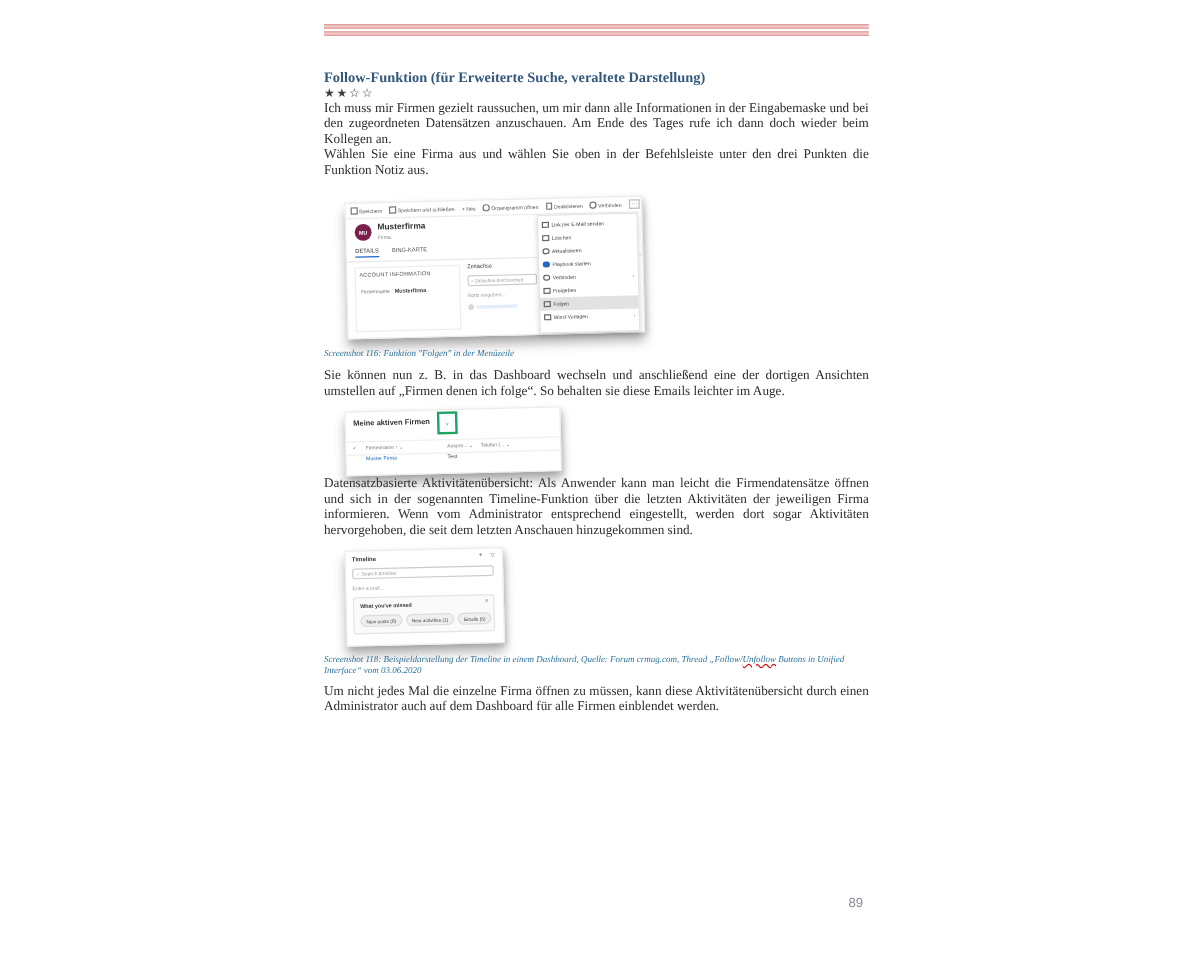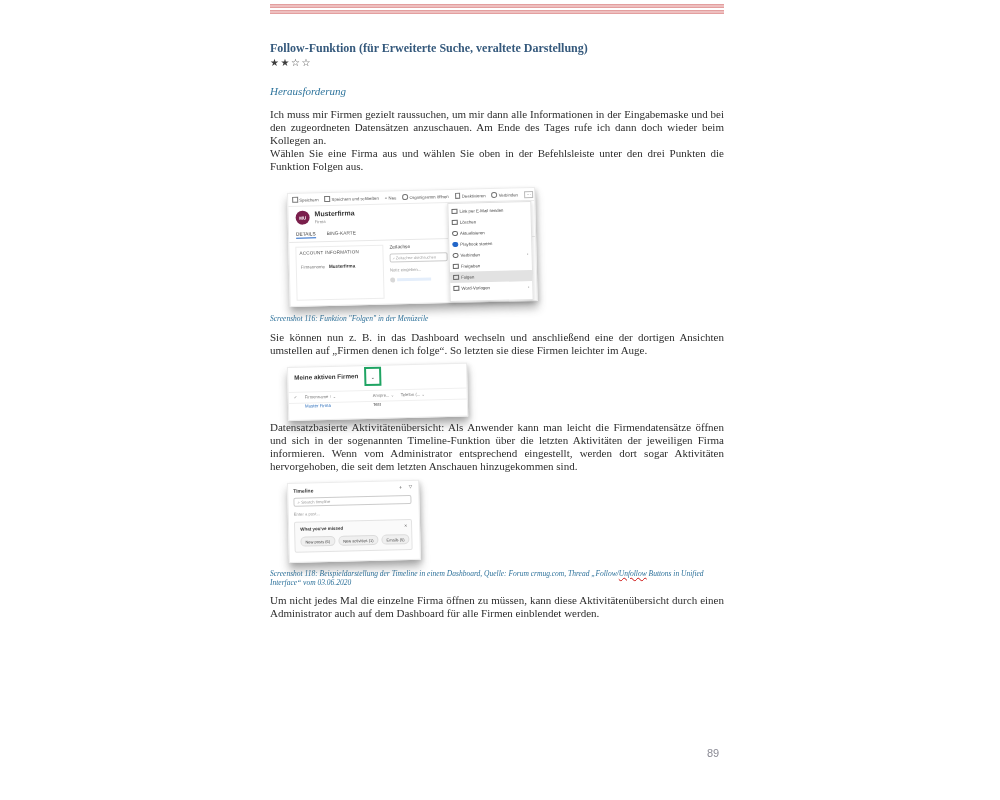--- a/index.html
+++ b/index.html
@@ -1,18 +1,18 @@
 <!DOCTYPE html>
 <html><head>
 <meta charset="utf-8">
 <style>
   html,body{margin:0;padding:0;background:#ffffff;}
   .page{position:relative;width:1000px;height:800px;background:#ffffff;overflow:hidden;
         font-family:"Liberation Serif","DejaVu Serif",serif;color:#2e2e2e;}
-  .content{position:absolute;left:270px;top:0;width:454px;}
+  .content{position:absolute;left:270px;top:16px;width:454px;}
 
   .rule{height:4px;background:linear-gradient(#dd8f8f,#f4cfcf 50%,#dd8f8f);}
   .rule.first{margin-top:4px;}
   .rule.second{margin-top:2px;}
 
   .title{margin:27px 0 0;font-size:12px;font-weight:bold;color:#35597c;}
   .stars{margin-top:1px;font-size:10px;letter-spacing:1.5px;color:#3d3d3d;
          font-family:"DejaVu Sans",sans-serif;}
 
   p.body{margin:0;font-size:11px;line-height:13px;text-align:justify;color:#2d2d2d;}
@@ -118,24 +118,23 @@
 <div class="page">
   <div class="content">
 
     <div class="rule first"></div>
     <div class="rule second"></div>
 
     <h1 class="title">Follow-Funktion (für Erweiterte Suche, veraltete Darstellung)</h1>
     <div class="stars">★★☆☆</div>
 
 
-    <p class="subhead mt-sub1">Herausforderung</p>
     <p class="body mt-p2">Ich muss mir Firmen gezielt raussuchen, um mir dann alle Informationen in der Eingabemaske und bei den zugeordneten Datensätzen anzuschauen. Am Ende des Tages rufe ich dann doch wieder beim Kollegen an.</p>
 
-    <p class="body mt-p3">Wählen Sie eine Firma aus und wählen Sie oben in der Befehlsleiste unter den drei Punkten die Funktion Folgen aus.</p>
+    <p class="body mt-p3">Wählen Sie eine Firma aus und wählen Sie oben in der Befehlsleiste unter den drei Punkten die Funktion Notiz aus.</p>
 
     <div class="shot shot1 rot">
       <div class="crm-toolbar">
         <span class="tb-item">
             <span class="tb-ic"></span>
             <span>Speichern</span>
           </span>
         <span class="tb-item">
             <span class="tb-ic"></span>
             <span>Speichern und schließen</span>
@@ -216,21 +215,21 @@
           </div>
         <div class="menu-item">
             <span class="mi-ic"></span>
             <span>Word-Vorlagen</span>
             <span class="mi-sub">›</span>
           </div>
       </div>
     </div>
     <p class="caption cap116">Screenshot 116: Funktion "Folgen" in der Menüzeile</p>
 
-    <p class="body mt-p4">Sie können nun z. B. in das Dashboard wechseln und anschließend eine der dortigen Ansichten umstellen auf „Firmen denen ich folge“. So letzten sie diese Firmen leichter im Auge.</p>
+    <p class="body mt-p4">Sie können nun z. B. in das Dashboard wechseln und anschließend eine der dortigen Ansichten umstellen auf „Firmen denen ich folge“. So behalten sie diese Emails leichter im Auge.</p>
 
     <div class="shot shot2 rot">
       <div class="view-title">Meine aktiven Firmen</div>
       <div class="green-box">
         <span>⌄</span>
       </div>
       <div class="view-head">
         <span class="vh-check">✓</span>
         <span class="vh-c1">Firmenname ↑ ⌄</span>
         <span class="vh-c2">Anspre... ⌄</span>

